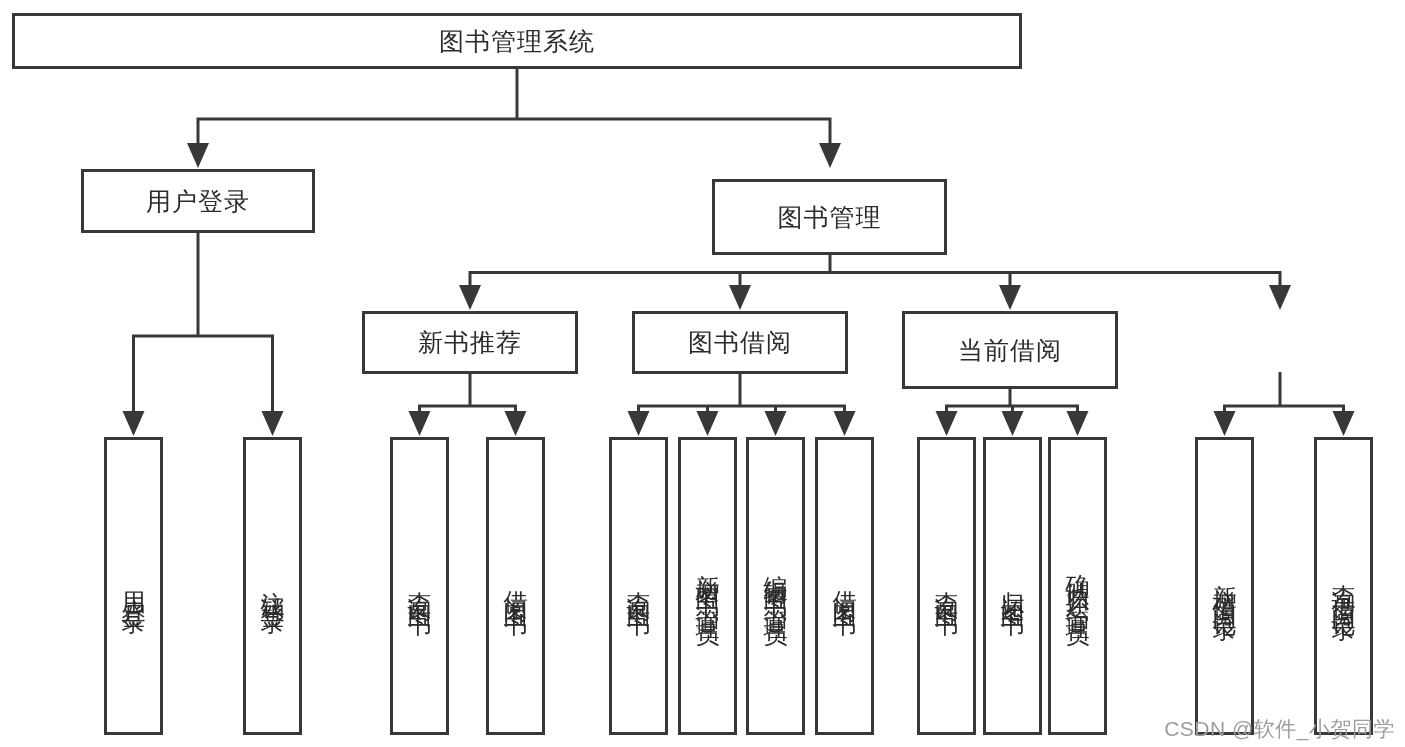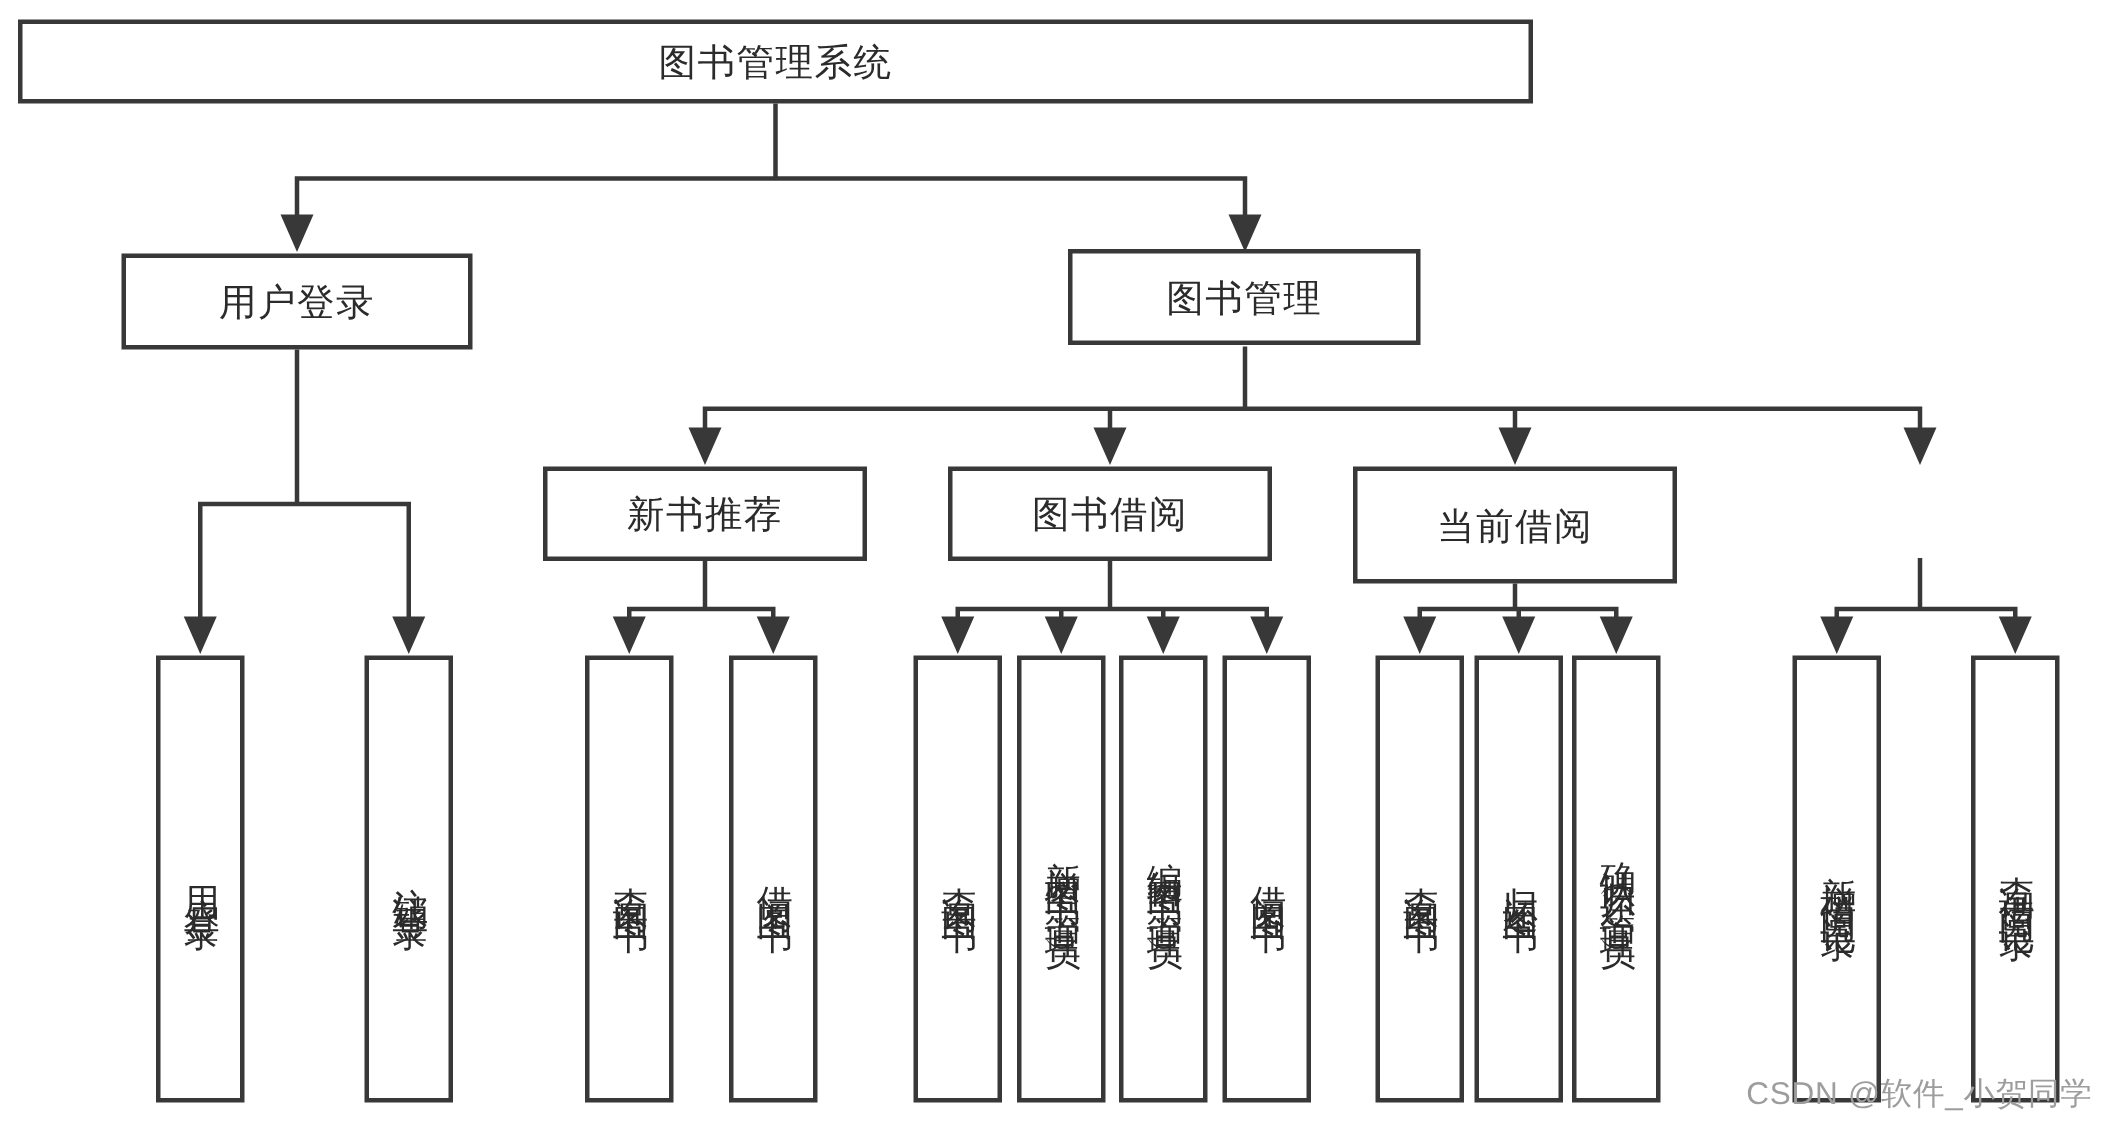--- a/index.html
+++ b/index.html
@@ -90,21 +90,21 @@
     </g>
   </svg>
 
   <div class="node" style="left:12px;top:13px;width:1010px;height:56px">
     <span class="label">图书管理系统</span>
   </div>
 
   <div class="node" style="left:81px;top:169px;width:234px;height:64px">
     <span class="label">用户登录</span>
   </div>
-  <div class="node" style="left:712px;top:166px;width:235px;height:64px">
+  <div class="node" style="left:712px;top:179px;width:235px;height:76px">
     <span class="label">图书管理</span>
   </div>
 
   <div class="node" style="left:362px;top:311px;width:216px;height:63px">
     <span class="label">新书推荐</span>
   </div>
   <div class="node" style="left:632px;top:311px;width:216px;height:63px">
     <span class="label">图书借阅</span>
   </div>
   <div class="node" style="left:902px;top:311px;width:216px;height:78px">

